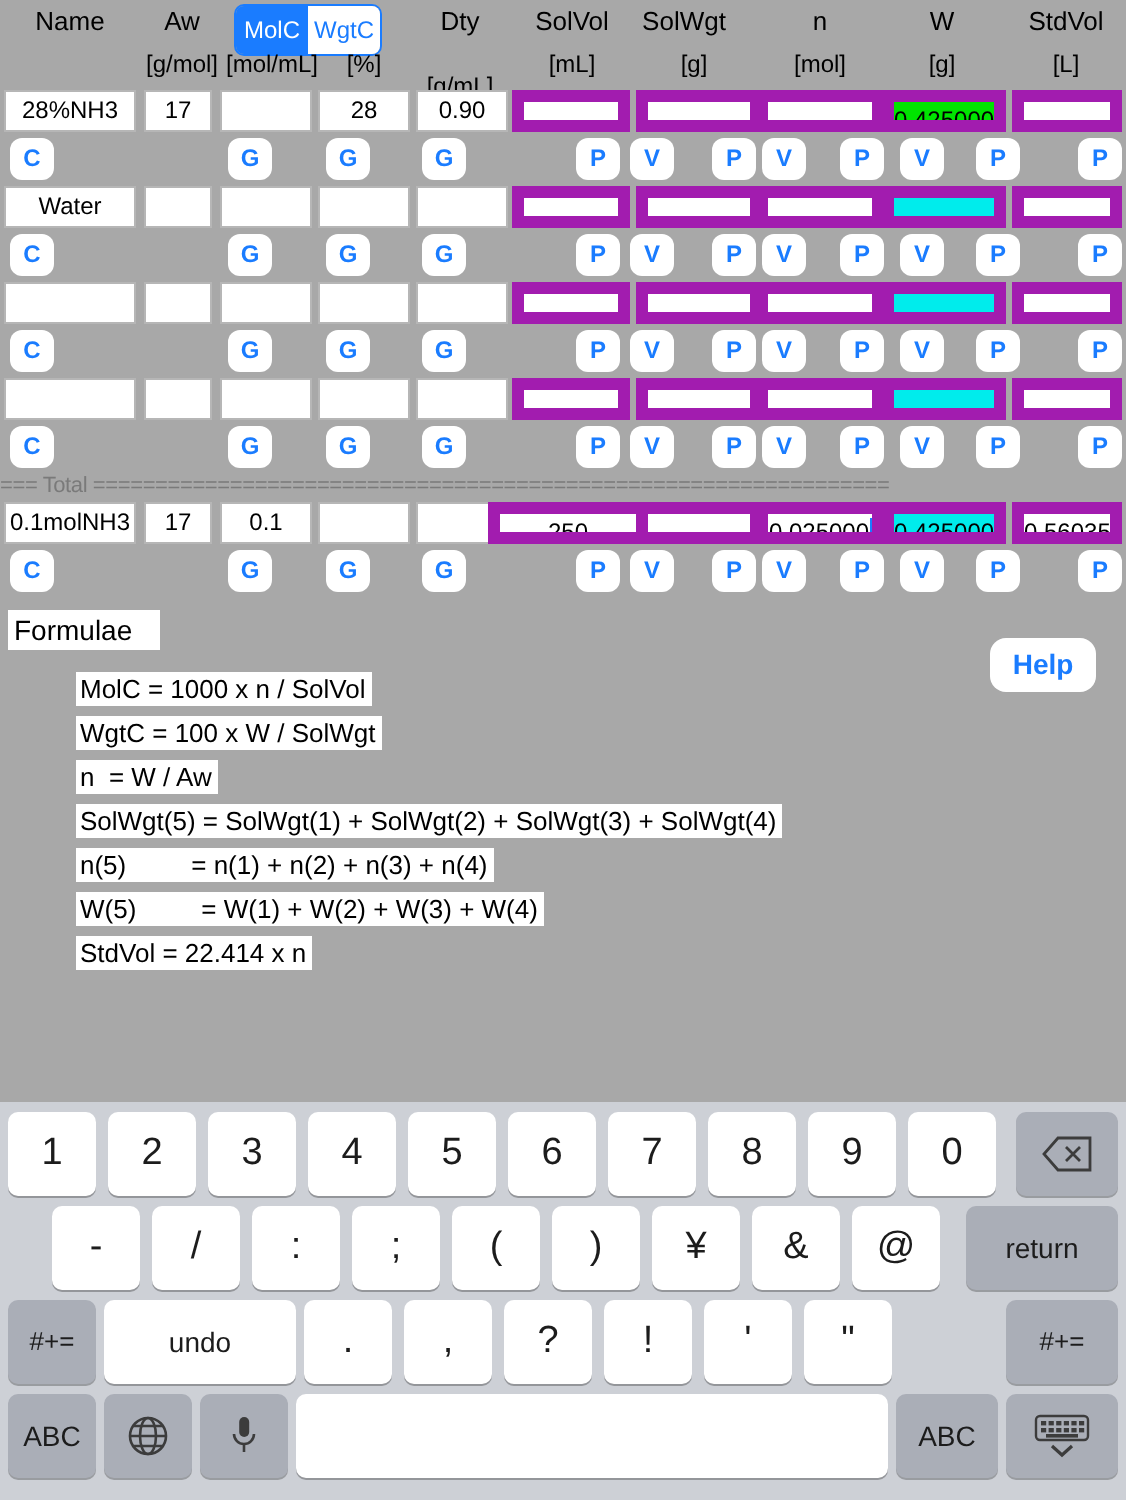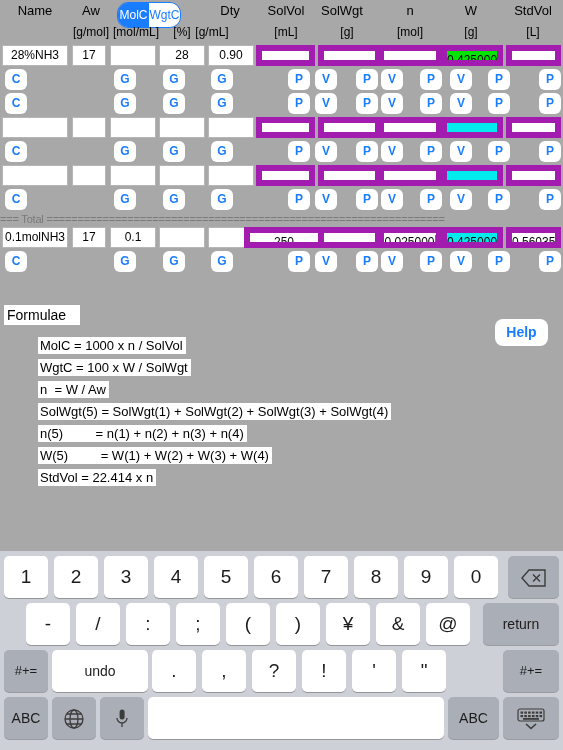--- a/index.html
+++ b/index.html
@@ -21,22 +21,22 @@
   }
   .unit-cell {
     position: absolute; text-align: center;
     font-size: 12px; color: #000; line-height: 20px;
     white-space: nowrap;
   }
 
   
   #seg {
     position: absolute; left: 117px; top: 2px;
-    width: 64px; height: 26px;
-    border: 1px solid #1a7cff; border-radius: 11px;
+    width: 74px; height: 26px;
+    border: 1px solid #1a7cff; border-radius: 5px;
     overflow: hidden; display: flex;
   }
   #seg > div {
     flex: 1; text-align: center; line-height: 24px;
     font-size: 12px; cursor: pointer;
   }
   .seg-on  { background: #1a7cff; color: #fff; }
   .seg-off { background: #ffffff; color: #1a7cff; }
 
   
@@ -140,21 +140,21 @@
     <span class="hdr-cell" style="left:309px;width:66px;">SolWgt</span>
     <span class="hdr-cell" style="left:377px;width:66px;">n</span>
     <span class="hdr-cell" style="left:440px;width:62px;">W</span>
     <span class="hdr-cell" style="left:504px;width:58px;">StdVol</span>
   </div>
 
   <div class="hdr-row" style="height:22px;">
     <span class="unit-cell" style="left:70px;width:42px;">[g/mol]</span>
     <span class="unit-cell" style="left:113px;width:46px;">[mol/mL]</span>
     <span class="unit-cell" style="left:160px;width:44px;">[%]</span>
-    <span class="unit-cell" style="left:187px;width:50px;">[g/mL]</span>
+    <span class="unit-cell" style="left:205px;width:50px;margin-top:11px;">[g/mL]</span>
     <span class="unit-cell" style="left:253px;width:66px;">[mL]</span>
     <span class="unit-cell" style="left:314px;width:66px;">[g]</span>
     <span class="unit-cell" style="left:377px;width:66px;">[mol]</span>
     <span class="unit-cell" style="left:440px;width:62px;">[g]</span>
     <span class="unit-cell" style="left:504px;width:58px;">[L]</span>
   </div>
 
   <div id="rows-host">
       <div class="inp-row">
         <div class="fld" style="left: 2px; width: 66px;">28%NH3</div>
@@ -174,20 +174,32 @@
         <div class="rbtn" style="left: 163px;">G</div>
         <div class="rbtn" style="left: 211px;">G</div>
         <div class="rbtn" style="left: 288px;">P</div>
         <div class="rbtn" style="left: 315px;">V</div>
         <div class="rbtn" style="left: 356px;">P</div>
         <div class="rbtn" style="left: 381px;">V</div>
         <div class="rbtn" style="left: 420px;">P</div>
         <div class="rbtn" style="left: 450px;">V</div>
         <div class="rbtn" style="left: 488px;">P</div>
         <div class="rbtn" style="left: 539px;">P</div>
+      </div>
+      <div class="inp-row">
+        <div class="fld" style="left: 2px; width: 66px;">Water</div>
+        <div class="fld" style="left: 72px; width: 34px;"></div>
+        <div class="fld" style="left: 110px; width: 46px;"></div>
+        <div class="fld" style="left: 159px; width: 46px;"></div>
+        <div class="fld" style="left: 208px; width: 46px;"></div>
+        <div class="fld editable" style="left: 256px; width: 59px;"></div>
+        <div class="fld editable" style="left: 318px; width: 63px;"></div>
+        <div class="fld editable" style="left: 378px; width: 64px;"></div>
+        <div class="fld editable cyan" style="left: 441px; width: 62px;"></div>
+        <div class="fld editable" style="left: 506px; width: 55px;"></div>
       </div>
       <div class="btn-row">
         <div class="rbtn" style="left: 5px;">C</div>
         <div class="rbtn" style="left: 114px;">G</div>
         <div class="rbtn" style="left: 163px;">G</div>
         <div class="rbtn" style="left: 211px;">G</div>
         <div class="rbtn" style="left: 288px;">P</div>
         <div class="rbtn" style="left: 315px;">V</div>
         <div class="rbtn" style="left: 356px;">P</div>
         <div class="rbtn" style="left: 381px;">V</div>

